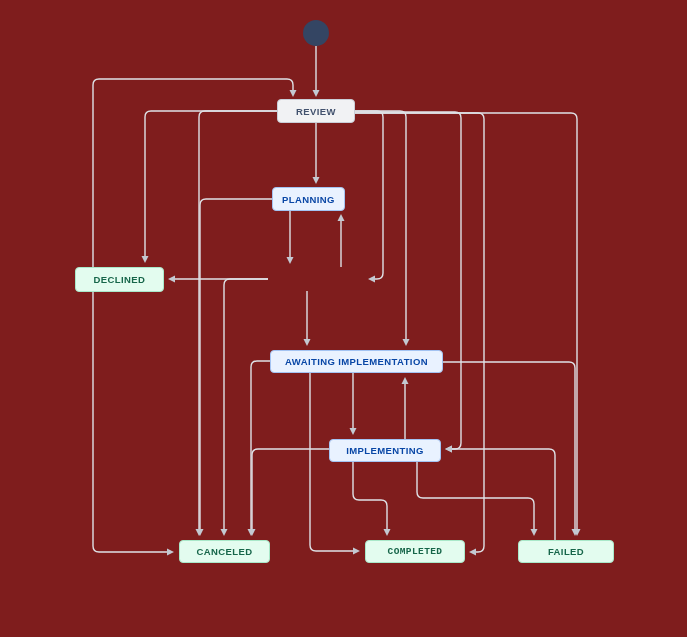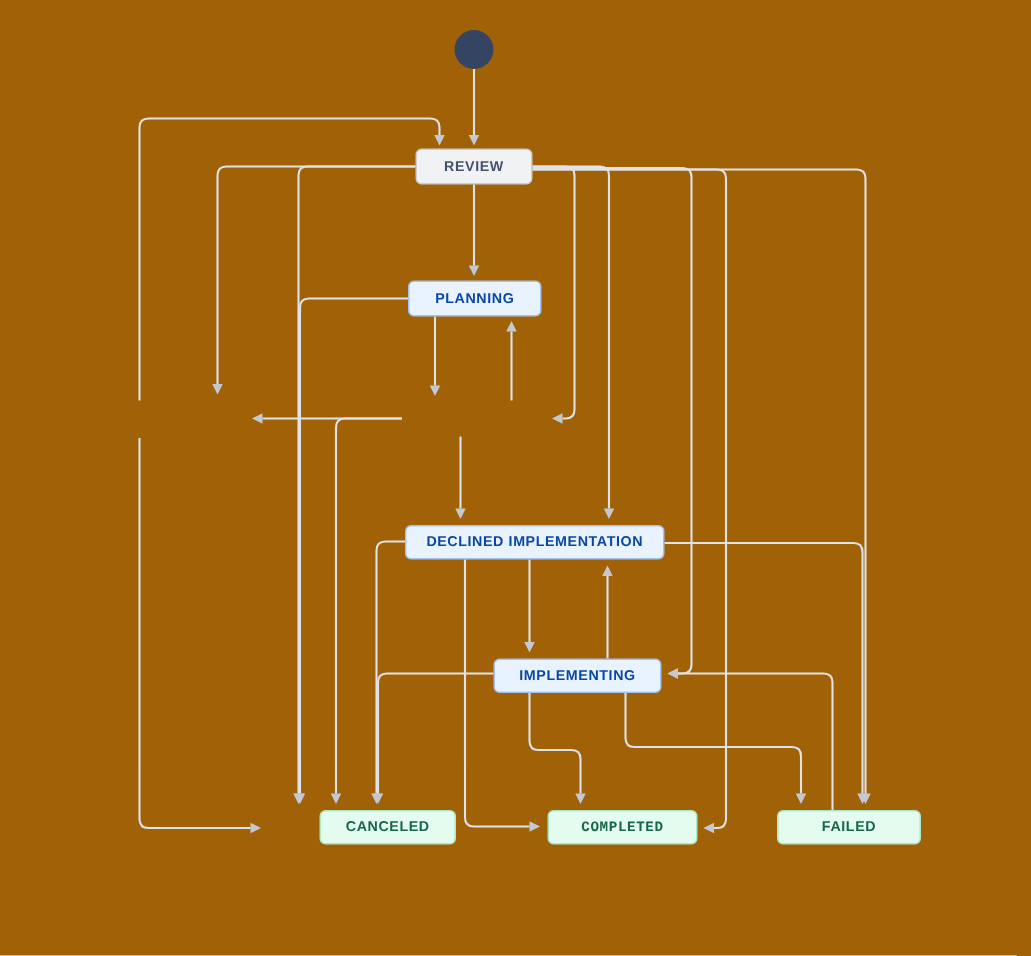--- a/index.html
+++ b/index.html
@@ -1,19 +1,19 @@
 <!DOCTYPE html>
 <html><head>
 <meta charset="utf-8">
 <style>
   html,body{margin:0;padding:0;background:#ffffff;}
   .canvas{
     position:relative;
     width:687px;height:637px;
-    background:#a16207;
+    background:#7f1d1d;
     overflow:hidden;
     font-family:"Liberation Sans", sans-serif;
   }
   #edge-layer{position:absolute;left:0;top:0;width:687px;height:637px;}
   #node-layer{position:absolute;left:0;top:0;width:687px;height:637px;pointer-events:none;}
   .node{
     position:absolute;
     box-sizing:border-box;
     display:flex;align-items:center;justify-content:center;
     border-radius:4px;
@@ -81,20 +81,21 @@
       <path d="M353 462 L353 494 Q353 500 359 500 L381 500 Q387 500 387 506 L387 529" fill="none" stroke="#dfe2e7" stroke-width="1.4"></path>
       <polygon points="387,536 383.5,529 390.5,529" fill="#c3c9d2"></polygon>
       <path d="M417 462 L417 492 Q417 498 423 498 L528 498 Q534 498 534 504 L534 529" fill="none" stroke="#dfe2e7" stroke-width="1.4"></path>
       <polygon points="534,536 530.5,529 537.5,529" fill="#c3c9d2"></polygon>
       <path d="M555 540 L555 455 Q555 449 549 449 L452 449" fill="none" stroke="#dfe2e7" stroke-width="1.4"></path>
       <polygon points="445,449 452,445.5 452,452.5" fill="#c3c9d2"></polygon>
     </svg>
   <div id="node-layer">
       <div class="node start" style="left: 303px; top: 20px; width: 26px; height: 26px; background: rgb(52, 69, 99);"></div>
       <div class="node todo" style="left: 277px; top: 99px; width: 78px; height: 24px;">REVIEW</div>
-      <div class="node inprogress" style="left: 272px; top: 187px; width: 89px; height: 24px;">PLANNING</div>
-      <div class="node inprogress" style="left: 270px; top: 350px; width: 173px; height: 23px;">DECLINED IMPLEMENTATION</div>
+      <div class="node inprogress" style="left: 272px; top: 187px; width: 73px; height: 24px;">PLANNING</div>
+      <div class="node done" style="left: 75px; top: 267px; width: 89px; height: 25px;">DECLINED</div>
+      <div class="node inprogress" style="left: 270px; top: 350px; width: 173px; height: 23px;">AWAITING IMPLEMENTATION</div>
       <div class="node inprogress" style="left: 329px; top: 439px; width: 112px; height: 23px; text-align: right;">IMPLEMENTING</div>
-      <div class="node done" style="left: 179px; top: 540px; width: 91px; height: 23px; margin-left: 34px;">CANCELED</div>
+      <div class="node done" style="left: 179px; top: 540px; width: 91px; height: 23px;">CANCELED</div>
       <div class="node done" style="left: 365px; top: 540px; width: 100px; height: 23px; font-family: Liberation Mono, monospace;">COMPLETED</div>
       <div class="node done" style="left: 518px; top: 540px; width: 96px; height: 23px;">FAILED</div>
     </div>
 </div>
 
 </body></html>

